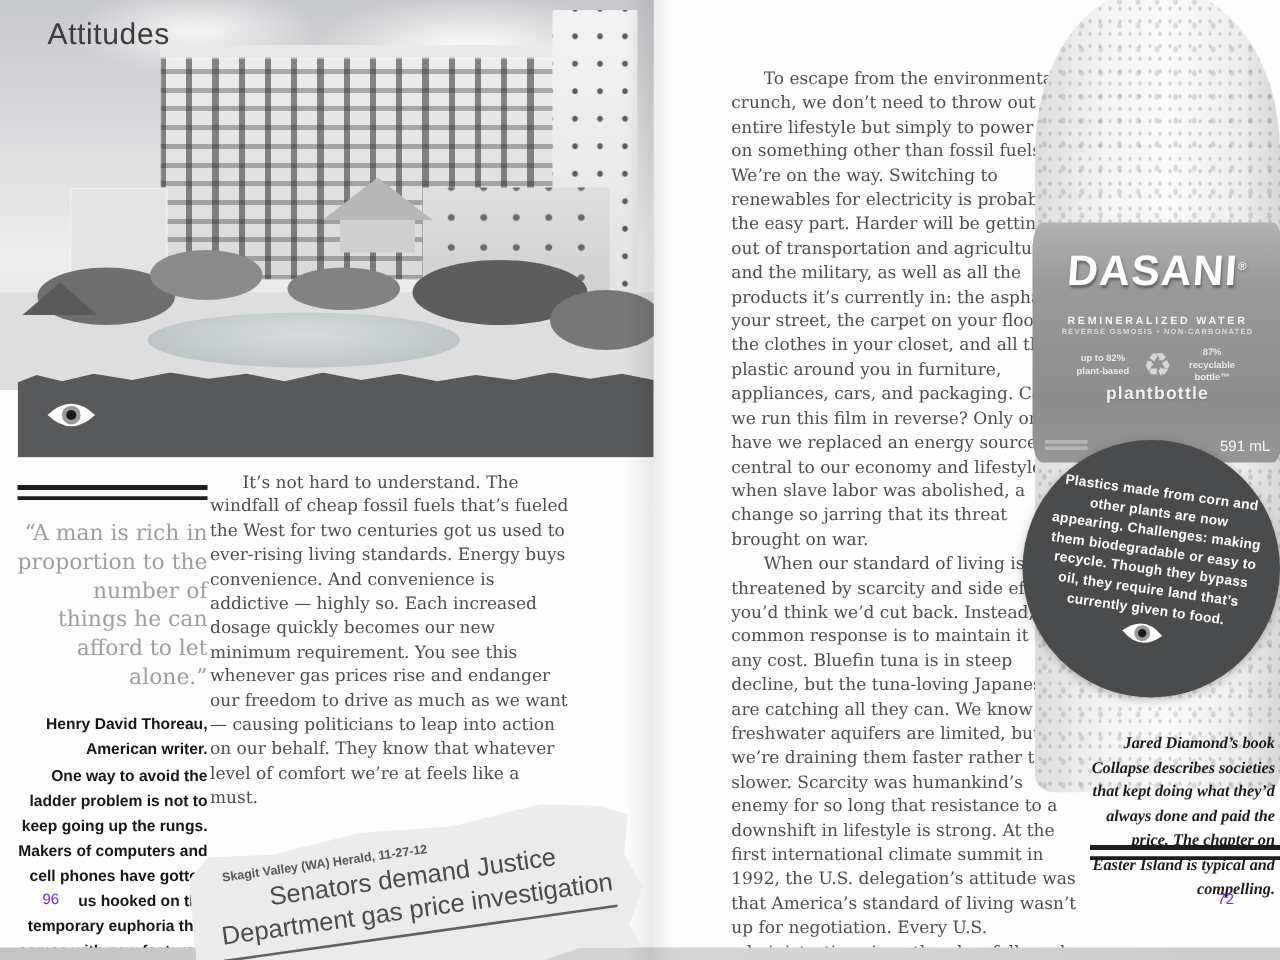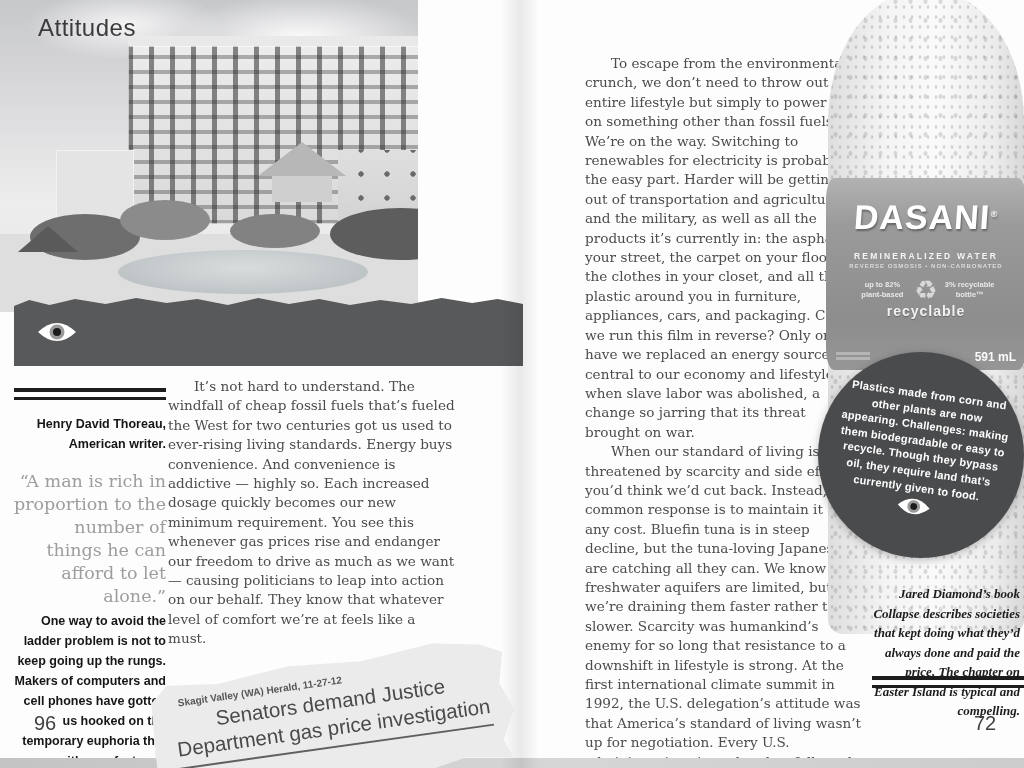--- a/index.html
+++ b/index.html
@@ -1,20 +1,20 @@
 <!DOCTYPE html>
 <html><head>
 <meta charset="utf-8">
 <style>
   html,body{margin:0;padding:0;background:#ffffff;}
   #spread{position:relative;width:1024px;height:768px;overflow:hidden;
           background:#fdfdfd;font-family:"Liberation Sans",sans-serif;}
 
   
-  #photo{position:absolute;left:0;top:0;width:418px;height:312px;overflow:hidden;
+  #photo{position:absolute;left:0;top:0;width:523px;height:312px;overflow:hidden;
     background:
       radial-gradient(ellipse 180px 60px at 72% 12%, rgba(255,255,255,.9), rgba(255,255,255,0) 70%),
       radial-gradient(ellipse 140px 50px at 30% 8%, rgba(255,255,255,.8), rgba(255,255,255,0) 70%),
       linear-gradient(180deg,#c7c8cb 0%,#dcdcde 35%,#ededee 65%,#e6e6e6 100%);}
   #attitudes{position:absolute;left:38px;top:14px;font-size:24px;color:#3b3b3d;
     letter-spacing:.5px;font-weight:400;}
   .tower-main{position:absolute;left:128px;top:36px;width:318px;height:178px;
     background:
       repeating-linear-gradient(90deg, rgba(45,45,48,.55) 0 5px, rgba(255,255,255,0) 5px 21px),
       repeating-linear-gradient(0deg, rgba(70,70,72,.40) 0 4px, rgba(255,255,255,0) 4px 15px),
@@ -59,21 +59,21 @@
   #photo-caption{font-size:11.5px;font-weight:bold;line-height:1.62;max-width:385px;
     letter-spacing:.2px;margin-top:4px;}
 
   
   #quote-block{position:absolute;left:14px;top:388px;width:152px;text-align:right;}
   .double-rule{height:5px;border-top:4px solid #1d1d1f;border-bottom:3px solid #1d1d1f;}
   #pull-quote{margin-top:16px;font-family:"DejaVu Serif",serif;font-size:17.5px;
     line-height:1.32;color:#9b9d9f;}
   #quote-attr{margin-top:14px;font-size:12.5px;font-weight:bold;color:#161616;line-height:1.6;}
   #quote-note{margin-top:2px;font-size:12.5px;font-weight:bold;color:#161616;line-height:1.6;}
-  .pagenum{position:absolute;font-size:20px;color:#404040;}
+  .pagenum{position:absolute;font-size:12px;color:#6d28d9;}
   #pn96{left:34px;top:712px;}
   #pn97{left:974px;top:712px;}
 
   
   .bodycol{font-family:"DejaVu Serif",serif;font-size:13.6px;line-height:19.4px;
     color:#4c4c4c;text-align:left;}
   #body-left{position:absolute;left:168px;top:377px;width:288px;}
   #body-right{position:absolute;left:585px;top:54px;width:276px;}
   .bodycol p{margin:0;text-indent:26px;}
 
@@ -110,21 +110,21 @@
   #dasani{margin-top:20px;font-size:34px;font-weight:800;letter-spacing:1px;
     text-shadow:1px 2px 2px rgba(0,0,0,.35);transform:skewX(-4deg);}
   #dasani sup{font-size:9px;}
   #bottle-sub1{margin-top:14px;font-size:8.5px;font-weight:bold;letter-spacing:2.2px;color:#f4f4f4;}
   #bottle-sub2{margin-top:2px;font-size:6px;letter-spacing:1px;color:#dcdcdc;font-weight:bold;}
   #label-icons{margin-top:8px;display:flex;align-items:center;gap:6px;width:92%;justify-content:center;}
   .side-label{font-size:7.5px;font-weight:bold;color:#e9e9e9;width:52px;text-align:center;line-height:1.3;}
   #recycle{font-size:26px;color:#d8d8d8;line-height:1;}
   #plantbottle{font-size:14px;font-weight:bold;letter-spacing:1px;color:#f2f2f2;
     text-shadow:0 1px 1px rgba(0,0,0,.3);}
-  #volume{position:absolute;right:10px;bottom:6px;font-size:12px;font-weight:bold;color:#fafafa;margin-top:39px;}
+  #volume{position:absolute;right:10px;bottom:6px;font-size:12px;font-weight:normal;color:#fafafa;margin-top:39px;}
   .smallprint{position:absolute;left:10px;bottom:8px;width:34px;}
   .smallprint div{height:3px;background:#b5b5b5;margin-bottom:2px;}
 
   
   #badge{position:absolute;left:818px;top:352px;width:206px;height:206px;border-radius:50%;
     background:#4a4b4d;z-index:5;display:flex;align-items:center;justify-content:center;
     box-shadow:0 2px 8px rgba(0,0,0,.25);}
   #badge-inner{transform:rotate(8deg);width:172px;text-align:center;color:#fff;}
   #badge-text{font-size:11px;font-weight:bold;line-height:1.42;letter-spacing:.2px;}
   #badge-inner .eye{margin-top:10px;}
@@ -163,22 +163,22 @@
       <svg width="42" height="26" viewBox="0 0 42 26">
         <path d="M2 13 Q21 -5 40 13 Q21 31 2 13 Z" fill="#ffffff"></path>
         <circle cx="21" cy="13" r="7.5" fill="#9a9a9a"></circle>
         <circle cx="21" cy="13" r="4" fill="#1c1c1c"></circle>
       </svg>
     </span>
   </div>
 
   <div id="quote-block">
     <div class="double-rule"></div>
+    <div id="pull-quote">“A man is rich in proportion to the number of things he can afford to let alone.”</div>
     <div id="quote-attr">Henry David Thoreau, American writer.</div>
-    <div id="pull-quote">“A man is rich in proportion to the number of things he can afford to let alone.”</div>
     <div id="quote-note">One way to avoid the ladder problem is not to keep going up the rungs. Makers of computers and cell phones have gotten us hooked on the temporary euphoria that comes with new features.</div>
   </div>
 
   <div id="body-left" class="bodycol">
     <p>It’s not hard to understand. The windfall of cheap fossil fuels that’s fueled the West for two centuries got us used to ever-rising living standards. Energy buys convenience. And convenience is addictive — highly so. Each increased dosage quickly becomes our new minimum requirement. You see this whenever gas prices rise and endanger our freedom to drive as much as we want — causing politicians to leap into action on our behalf. They know that whatever level of comfort we’re at feels like a must.</p>
   </div>
 
   <div id="clipping">
     <div id="clip-source">Skagit Valley (WA) Herald, 11-27-12</div>
     <div id="clip-headline">Senators demand Justice Department gas price investigation</div>
@@ -196,23 +196,23 @@
   </div>
 
   <div id="bottle">
     <div id="bottle-label">
       <div id="dasani"><span>DASANI</span><sup>®</sup></div>
       <div id="bottle-sub1">REMINERALIZED WATER</div>
       <div id="bottle-sub2">REVERSE OSMOSIS • NON-CARBONATED</div>
       <div id="label-icons">
         <span class="side-label">up to 82% plant-based</span>
         <span id="recycle">♻</span>
-        <span class="side-label">3% recyclable bottle™</span>
+        <span class="side-label">87% recyclable bottle™</span>
       </div>
-      <div id="plantbottle">recyclable</div>
+      <div id="plantbottle">plantbottle</div>
       <div class="smallprint">
           <div></div>
           <div></div>
         </div>
       <div id="volume">591 mL</div>
     </div>
   </div>
 
   <div id="badge">
     <div id="badge-inner">

